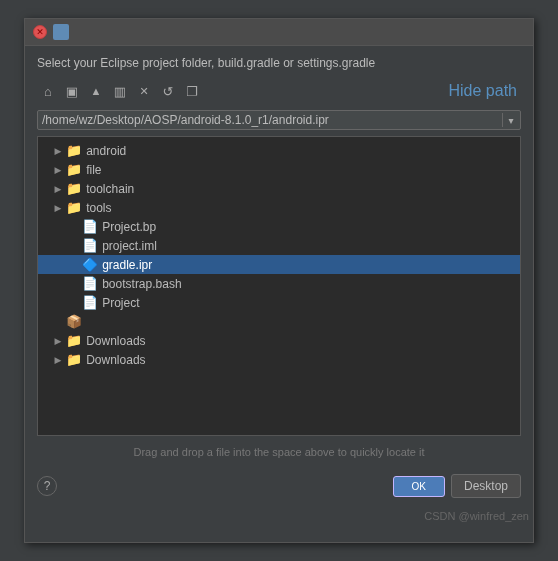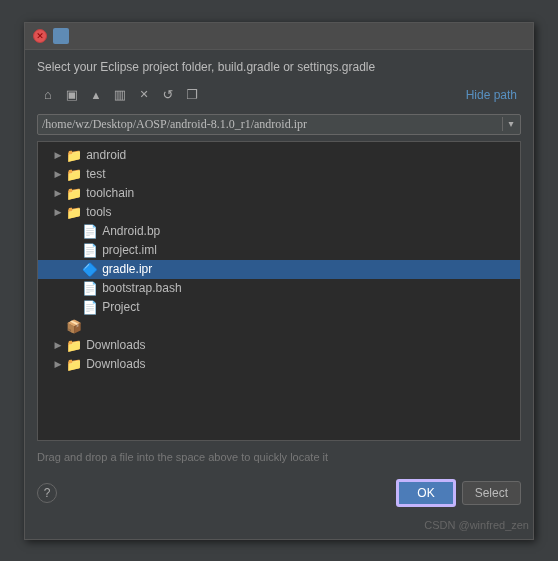--- a/index.html
+++ b/index.html
@@ -73,33 +73,32 @@
       display: flex; align-items: center; justify-content: center;
       color: #aaa;
       font-size: 13px;
       border-radius: 2px;
     }
     .toolbar-spacer { flex: 1; }
     .hide-path-btn {
       background: transparent;
       border: none;
       color: #5890c0;
-      font-size: 12px;
+      font-size: 16px;
       cursor: pointer;
       padding: 2px 4px;
       margin-left: 24px;
     }
     .path-bar {
       display: flex;
       align-items: flex-start;
       background: #45494a;
       border: 1px solid #666;
       padding: 2px 4px;
       border-radius: 2px;
-      font-family: Liberation Serif, serif;
     }
     .path-text {
       flex: 1;
       color: #bbb;
       font-size: 12px;
       overflow: hidden;
       white-space: nowrap;
       text-overflow: ellipsis;
     }
     .path-dropdown {
@@ -132,20 +131,21 @@
     }
     .tree-item .icon { margin-right: 4px; flex-shrink: 0; font-size: 13px; }
     .folder-icon { color: #7a9cc0; }
     .file-icon { color: #9090a0; }
     .ipr-icon { color: #4caf50; }
     .indent1 { padding-left: 12px; }
     .indent2 { padding-left: 28px; }
     .drag-hint {
       color: #777;
       font-size: 11px;
+      text-align: center;
       padding: 4px 0 2px 0;
     }
     .dialog-footer {
       display: flex;
       align-items: center;
       padding: 6px 12px 10px 12px;
       gap: 6px;
     }
     .help-btn {
       width: 20px; height: 20px;
@@ -154,41 +154,41 @@
       background: transparent;
       color: #aaa;
       cursor: pointer;
       font-size: 12px;
       display: flex; align-items: center; justify-content: center;
     }
     .footer-spacer { flex: 1; }
     .ok-btn {
       background: #4c7cb8;
       color: #fff;
-      border: 3px solid #c4b5fd;
+      border: 1px solid #c4b5fd;
       padding: 4px 18px;
-      font-size: 12px;
+      font-size: 10px;
       cursor: pointer;
       border-radius: 3px;
       text-align: right;
     }
     .cancel-btn {
       background: #4b4b4b;
       color: #bbb;
       border: 1px solid #666;
       padding: 4px 12px;
       font-size: 12px;
       cursor: pointer;
       border-radius: 3px;
     }
     .watermark {
       text-align: right;
       color: #666;
       font-size: 11px;
-      padding: 2px 4px 8px 0;
+      padding: 2px 4px 20px 0;
     }
   </style>
 </head>
 <body>
 
 <div class="dialog">
 
   <div class="title-bar">
     <div class="title-bar-close">
       <span>✕</span>
@@ -220,39 +220,39 @@
 
       <div class="tree-item indent1">
         <span class="expander">▶</span>
         <span class="icon folder-icon">📁</span>
         <span>android</span>
       </div>
 
       <div class="tree-item indent1">
         <span class="expander">▶</span>
         <span class="icon folder-icon">📁</span>
-        <span>test</span>
+        <span>file</span>
       </div>
 
       <div class="tree-item indent1">
         <span class="expander">▶</span>
         <span class="icon folder-icon">📁</span>
         <span>toolchain</span>
       </div>
 
       <div class="tree-item indent1">
         <span class="expander">▶</span>
         <span class="icon folder-icon">📁</span>
         <span>tools</span>
       </div>
 
       <div class="tree-item indent2">
         <span class="expander"></span>
         <span class="icon file-icon">📄</span>
-        <span>Android.bp</span>
+        <span>Project.bp</span>
       </div>
 
       <div class="tree-item indent2">
         <span class="expander"></span>
         <span class="icon file-icon">📄</span>
         <span>project.iml</span>
       </div>
 
       <div class="tree-item indent2 selected">
         <span class="expander"></span>
@@ -291,17 +291,17 @@
 
     </div>
 
     <div class="drag-hint">Drag and drop a file into the space above to quickly locate it</div>
   </div>
 
   <div class="dialog-footer">
     <button class="help-btn">?</button>
     <div class="footer-spacer"></div>
     <button class="ok-btn">OK</button>
-    <button class="cancel-btn">Select</button>
+    <button class="cancel-btn">Desktop</button>
   </div>
 
   <div class="watermark">CSDN @winfred_zen</div>
 </div>
 
 </body></html>

